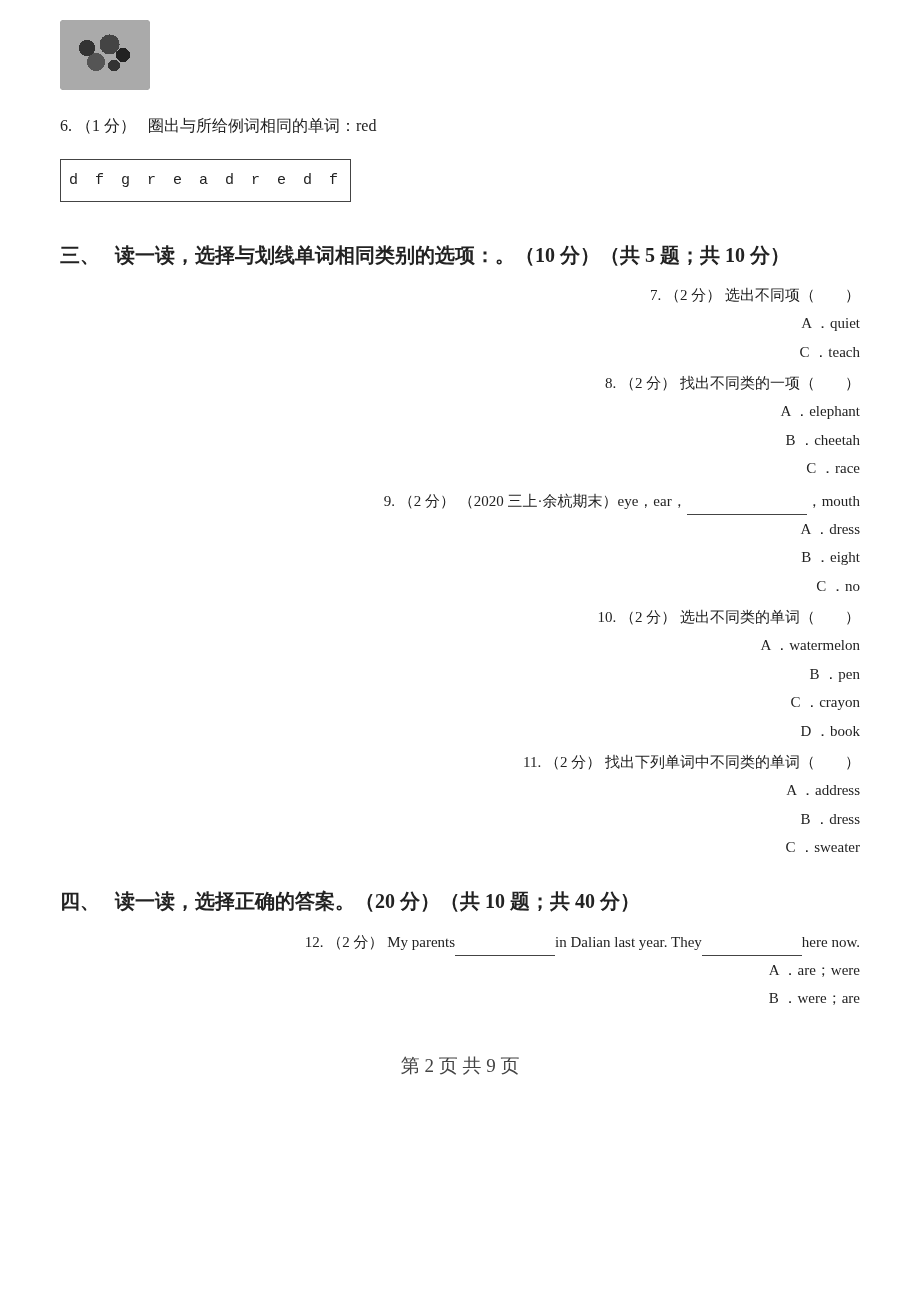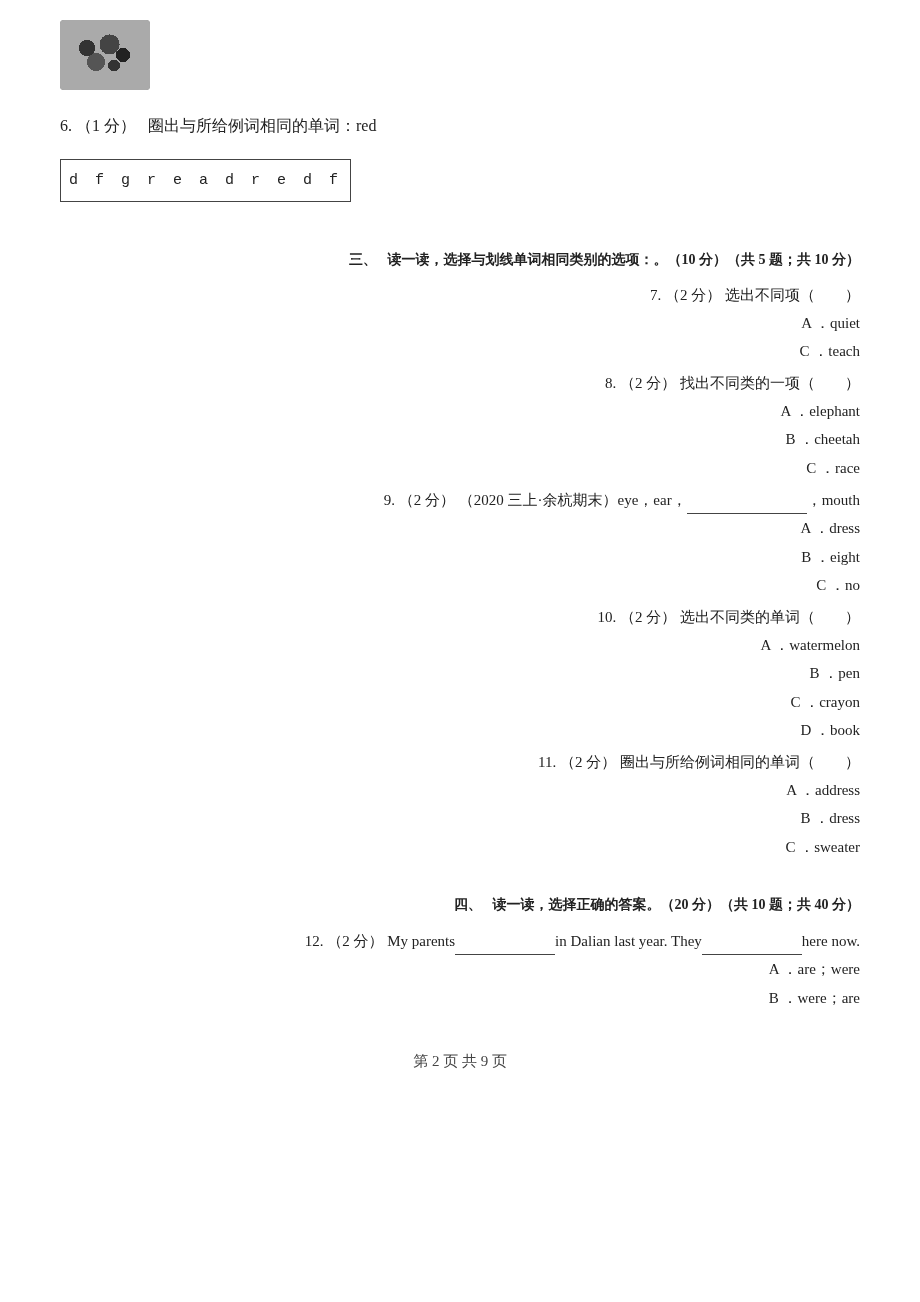--- a/index.html
+++ b/index.html
@@ -51,44 +51,43 @@
     .highlight-box {
       display: inline-block;
       border: 1.5px solid #444;
       padding: 12px 8px;
       margin-bottom: 14px;
       font-family: "Courier New", monospace;
       font-size: 15px;
       letter-spacing: 4px;
     }
     .section-header {
-      font-size: 14px;
+      font-size: 20px;
       font-weight: bold;
-      margin: 32px 0 10px 0;
+      margin: 22px 0 10px 0;
       line-height: 1.7;
-      text-align: right;
     }
     .question-block {
       margin-bottom: 4px;
       padding-left: 30px;
       text-align: right;
     }
     .question-number {
       font-size: 15px;
       line-height: 1.8;
     }
     .option-line {
       padding-left: 30px;
       line-height: 1.9;
       font-size: 15px;
     }
     .page-footer {
       text-align: center;
       margin-top: 40px;
-      font-size: 15px;
+      font-size: 19px;
       color: #444;
     }
   </style>
 </head>
 <body>
 
 <div class="page-content">
 
   <div class="image-area">
     <div class="sketch-img"></div>
@@ -129,21 +128,21 @@
         <div class="option-line">C ．no</div>
       </div>
       <div class="question-block">
         <div class="question-number"><span>10.</span>&nbsp;<span>（2 分）</span>&nbsp;<span>选出不同类的单词（　　）</span></div>
         <div class="option-line">A ．watermelon</div>
         <div class="option-line">B ．pen</div>
         <div class="option-line">C ．crayon</div>
         <div class="option-line">D ．book</div>
       </div>
       <div class="question-block">
-        <div class="question-number"><span>11.</span>&nbsp;<span>（2 分）</span>&nbsp;<span>圈出与所给例词相同的单词（　　）</span></div>
+        <div class="question-number"><span>11.</span>&nbsp;<span>（2 分）</span>&nbsp;<span>找出下列单词中不同类的单词（　　）</span></div>
         <div class="option-line">A ．address</div>
         <div class="option-line">B ．dress</div>
         <div class="option-line">C ．sweater</div>
       </div>
     </div>
 
   <div class="section-header">
     <span>四、</span>
     &nbsp;
     <span>读一读，选择正确的答案。（20 分）（共 10 题；共 40 分）</span>

